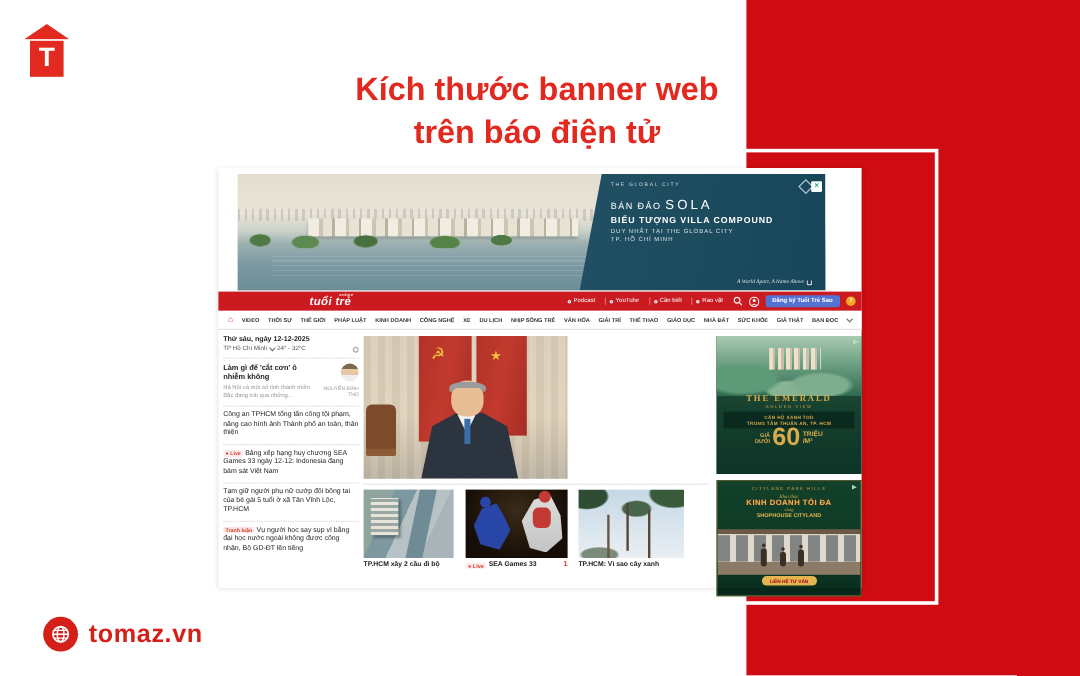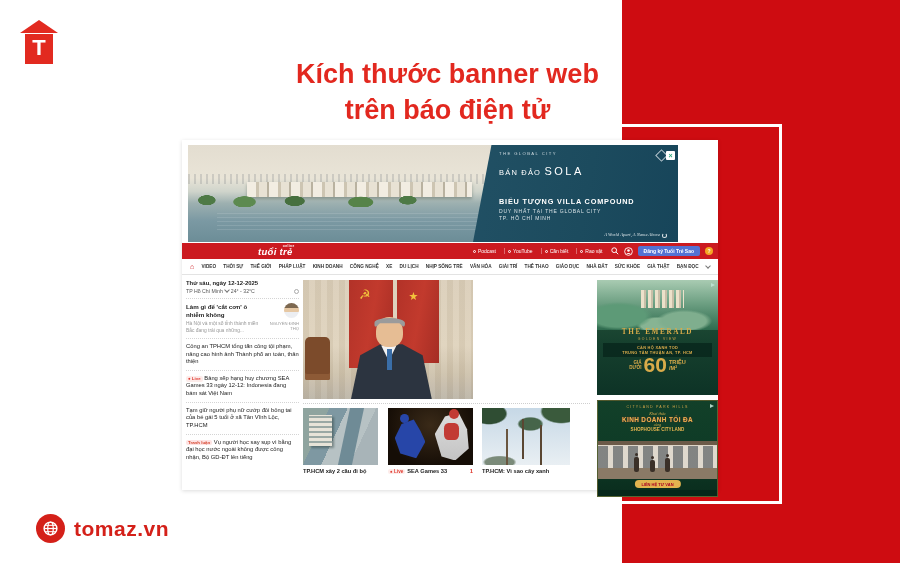--- a/index.html
+++ b/index.html
@@ -29,36 +29,36 @@
   .c-ic { width:29px; height:29px; border-radius:50%; background:#d42019; display:flex; align-items:center; justify-content:center; flex:0 0 auto; }
   .c-web { color:#d42019; font-size:21px; font-weight:bold; letter-spacing:.5px; }
   .c-phone { color:#d42019; font-size:25px; font-weight:bold; letter-spacing:1px; }
   .c-item { display:flex; align-items:center; gap:9px; }
 
   
   .shot { position:absolute; left:182px; top:140px; width:536px; height:350px; background:#fff; z-index:3; box-shadow:0 1px 4px rgba(0,0,0,.14); font-family:"Liberation Sans",sans-serif; }
   .shot .abs { position:absolute; }
 
   
-  .banner { left:6px; top:5px; width:490px; height:97px; overflow:hidden; background:linear-gradient(180deg,#e3ddd0 0%,#e9e4d7 34%,#cfd4cb 48%,#9db0b0 60%,#7b99a3 78%,#6c8d97 100%); }
+  .banner { left:16px; top:5px; width:490px; height:97px; overflow:hidden; background:linear-gradient(180deg,#e3ddd0 0%,#e9e4d7 34%,#cfd4cb 48%,#9db0b0 60%,#7b99a3 78%,#6c8d97 100%); }
   .bn-sky { left:0; top:30%; width:62%; height:10%; background:repeating-linear-gradient(90deg,rgba(120,125,130,.5) 0 2px,transparent 2px 6px); opacity:.5; }
   .bn-bld { left:12%; top:38%; width:46%; height:16%; background:repeating-linear-gradient(90deg,#f2ede2 0 9px,#cdc5b2 9px 12px,#e8e2d4 12px 20px,#b9b2a0 20px 22px); box-shadow:0 2px 3px rgba(60,80,70,.4); }
   .bn-trees { left:0; top:46%; width:64%; height:18%;
      background:radial-gradient(14px 8px at 6% 60%, #4e7a46 0 60%, transparent 65%),
                 radial-gradient(18px 9px at 18% 70%, #5d8a50 0 60%, transparent 65%),
                 radial-gradient(16px 8px at 34% 65%, #47703f 0 60%, transparent 65%),
                 radial-gradient(20px 9px at 55% 72%, #568348 0 60%, transparent 65%),
                 radial-gradient(14px 7px at 70% 60%, #4e7a46 0 60%, transparent 65%); }
   .bn-water-glint { left:6%; top:70%; width:55%; height:20%; background:repeating-linear-gradient(180deg,rgba(255,255,255,.12) 0 1px,transparent 1px 4px); }
   .bn-teal { right:0; top:0; width:205px; height:97px; background:linear-gradient(100deg,#215064 0%,#1c4b5e 55%,#17455a 100%); clip-path:polygon(9% 0,100% 0,100% 100%,0 100%); color:#fff; padding:6px 10px 5px 26px; }
   .bn-brand { font-size:4.2px; letter-spacing:1.4px; color:#cfdbe0; }
   .bn-crest { position:absolute; right:12px; top:6px; width:9px; height:9px; border:1px solid #cfdbe0; transform:rotate(45deg); opacity:.85; }
   .bn-l1 { margin-top:9px; font-size:7.5px; letter-spacing:1.2px; }
   .bn-l1 .sola { font-size:11px; font-weight:300; letter-spacing:2.5px; }
-  .bn-l2 { margin-top:20px; font-size:7.3px; font-weight:bold; letter-spacing:.8px; }
+  .bn-l2 { margin-top:2px; font-size:7.3px; font-weight:bold; letter-spacing:.8px; }
   .bn-l3 { margin-top:2px; font-size:5px; letter-spacing:.8px; color:#d8e2e6; }
   .bn-l4 { margin-top:1px; font-size:5px; letter-spacing:.8px; color:#d8e2e6; }
   .bn-tag { position:absolute; right:18px; bottom:5px; font-family:"Liberation Serif",serif; font-style:italic; font-size:4.6px; color:#d9e3e7; }
   .bn-ref { position:absolute; right:11px; bottom:4px; width:5px; height:5px; border:1px solid rgba(255,255,255,.85); border-radius:50%; border-top-color:transparent; }
   .bn-close { left:478px; top:6px; width:9px; height:9px; background:#fff; color:#2aa87c; font-size:7px; line-height:9px; text-align:center; font-weight:bold; border-radius:1px; }
 
   
   .tt-nav { left:0; top:103px; width:536px; height:16px; background:#cb1a20; display:flex; align-items:center; color:#fff; }
   .tt-logo { margin-left:76px; font-weight:bold; font-style:italic; font-size:9.5px; letter-spacing:.3px; position:relative; }
   .tt-logo .sub { position:absolute; right:-2px; top:-2px; font-size:3.2px; font-style:normal; letter-spacing:.4px; }

